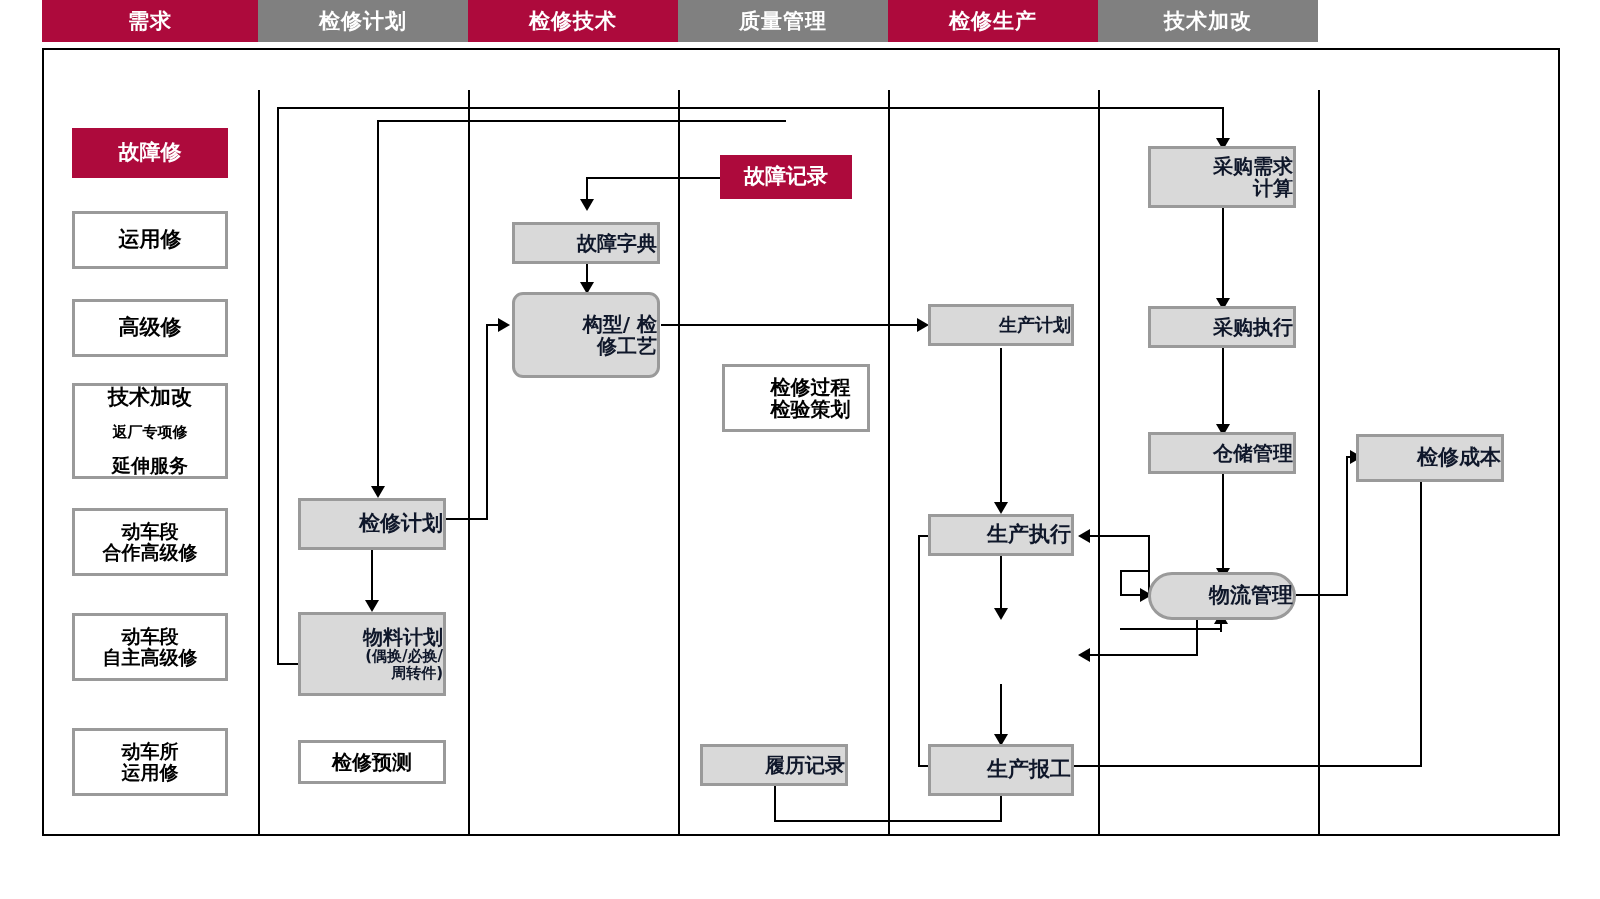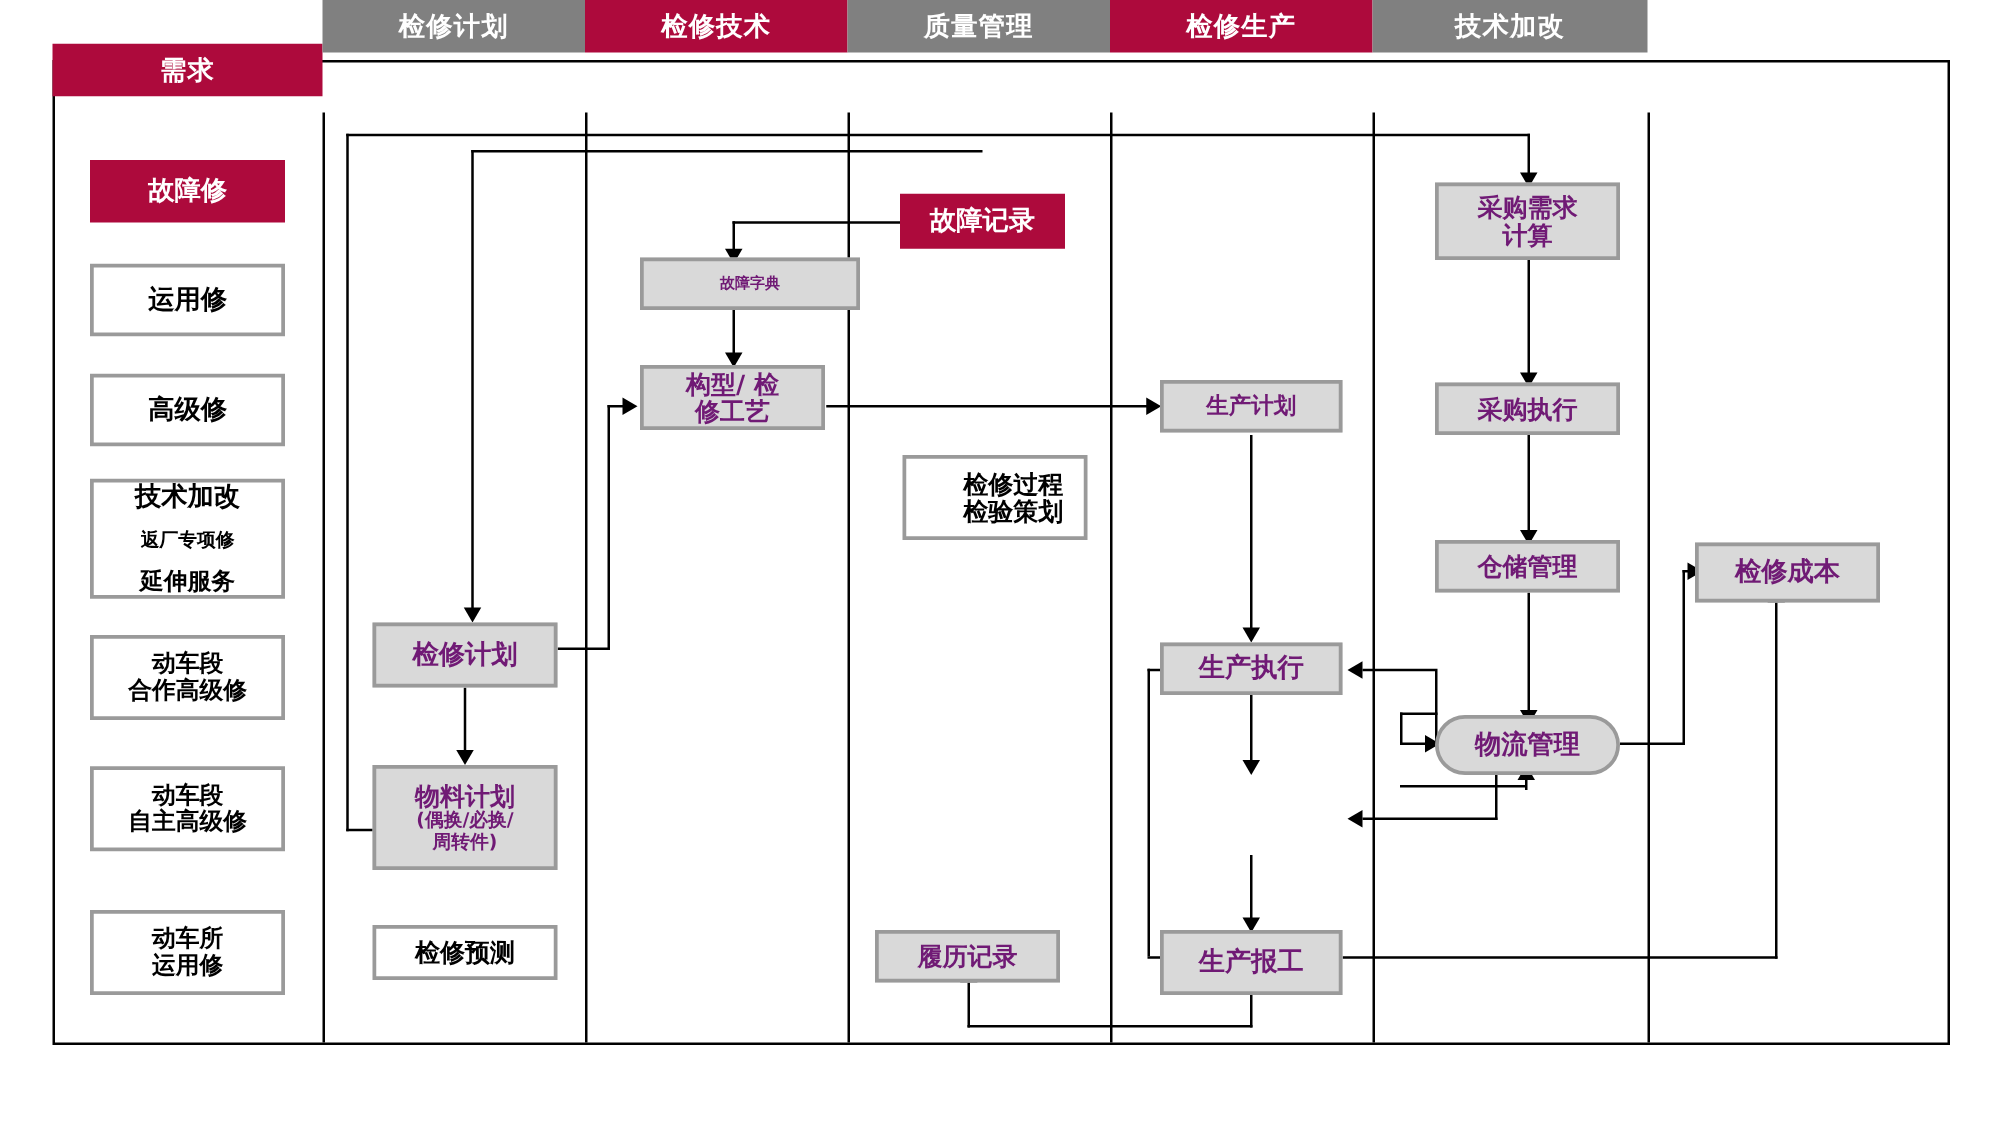--- a/index.html
+++ b/index.html
@@ -14,42 +14,42 @@
        color:#fff;font-weight:bold;font-size:21px;letter-spacing:1px;box-sizing:border-box;}
   .hdr.red{background:#AD0A3C;}
   .hdr.gray{background:#808080;}
 
   
   .lane-div{position:absolute;top:42px;width:2px;background:#000;height:744px;}
 
   
   .node{position:absolute;box-sizing:border-box;display:flex;align-items:center;justify-content:center;
         text-align:center;font-weight:bold;line-height:1.12;z-index:6;}
-  .node.gray{background:#D9D9D9;border:3px solid #9A9A9A;color:#701a75;}
+  .node.gray{background:#D9D9D9;border:3px solid #9A9A9A;color:#0f172a;text-align:right;}
   .node.white{background:#FFFFFF;border:3px solid #9A9A9A;color:#000;}
   .node.red{background:#AD0A3C;border:none;color:#FFFFFF;}
   .node .t{display:block;width:100%;}
   .sub{font-size:15px;font-weight:bold;}
 
   
   .h{position:absolute;height:2px;background:#000;z-index:3;}
   .v{position:absolute;width:2px;background:#000;z-index:3;}
   .ar{position:absolute;width:0;height:0;z-index:4;}
   .ar.down{border-left:7px solid transparent;border-right:7px solid transparent;border-top:12px solid #000;}
   .ar.up{border-left:7px solid transparent;border-right:7px solid transparent;border-bottom:12px solid #000;}
   .ar.right{border-top:7px solid transparent;border-bottom:7px solid transparent;border-left:12px solid #000;}
   .ar.left{border-top:7px solid transparent;border-bottom:7px solid transparent;border-right:12px solid #000;}
 </style>
 </head>
 <body>
 
 <div id="stage">
   <div id="frame"></div>
 
-  <div class="hdr red" style="left:42px;width:216px;margin-top:35px;">
+  <div class="hdr red" style="left:42px;width:216px;">
       <span>需求</span>
     </div>
   <div class="hdr gray" style="left:258px;width:210px;">
       <span>检修计划</span>
     </div>
   <div class="hdr red" style="left:468px;width:210px;">
       <span>检修技术</span>
     </div>
   <div class="hdr gray" style="left:678px;width:210px;">
       <span>质量管理</span>
@@ -191,25 +191,25 @@
   <div class="node gray" style="left:298px;top:612px;width:148px;height:84px;font-size:20px;flex-direction:column;">
     <span class="t">物料计划</span>
     <span class="t sub">(偶换/必换/</span>
     <span class="t sub">周转件)</span>
     </div>
 
   <div class="node white" style="left:298px;top:740px;width:148px;height:44px;font-size:20px;">
     <span class="t">检修预测</span>
     </div>
 
-  <div class="node gray" style="left:512px;top:206px;width:176px;height:42px;font-size:12px;">
+  <div class="node gray" style="left:512px;top:222px;width:148px;height:42px;font-size:20px;">
     <span class="t">故障字典</span>
     </div>
 
-  <div class="node gray" style="left:512px;top:292px;width:148px;height:52px;font-size:20px;flex-direction:column;">
+  <div class="node gray" style="left:512px;top:292px;width:148px;height:86px;font-size:20px;flex-direction:column;border-radius:11px;">
     <span class="t">构型/  检</span>
     <span class="t">修工艺</span>
     </div>
 
   <div class="node red" style="left:720px;top:155px;width:132px;height:44px;font-size:21px;">
     <span class="t">故障记录</span>
     </div>
 
   <div class="node white" style="left:722px;top:364px;width:148px;height:68px;font-size:20px;flex-direction:column;padding-left:29px;">
     <span class="t">检修过程</span>

